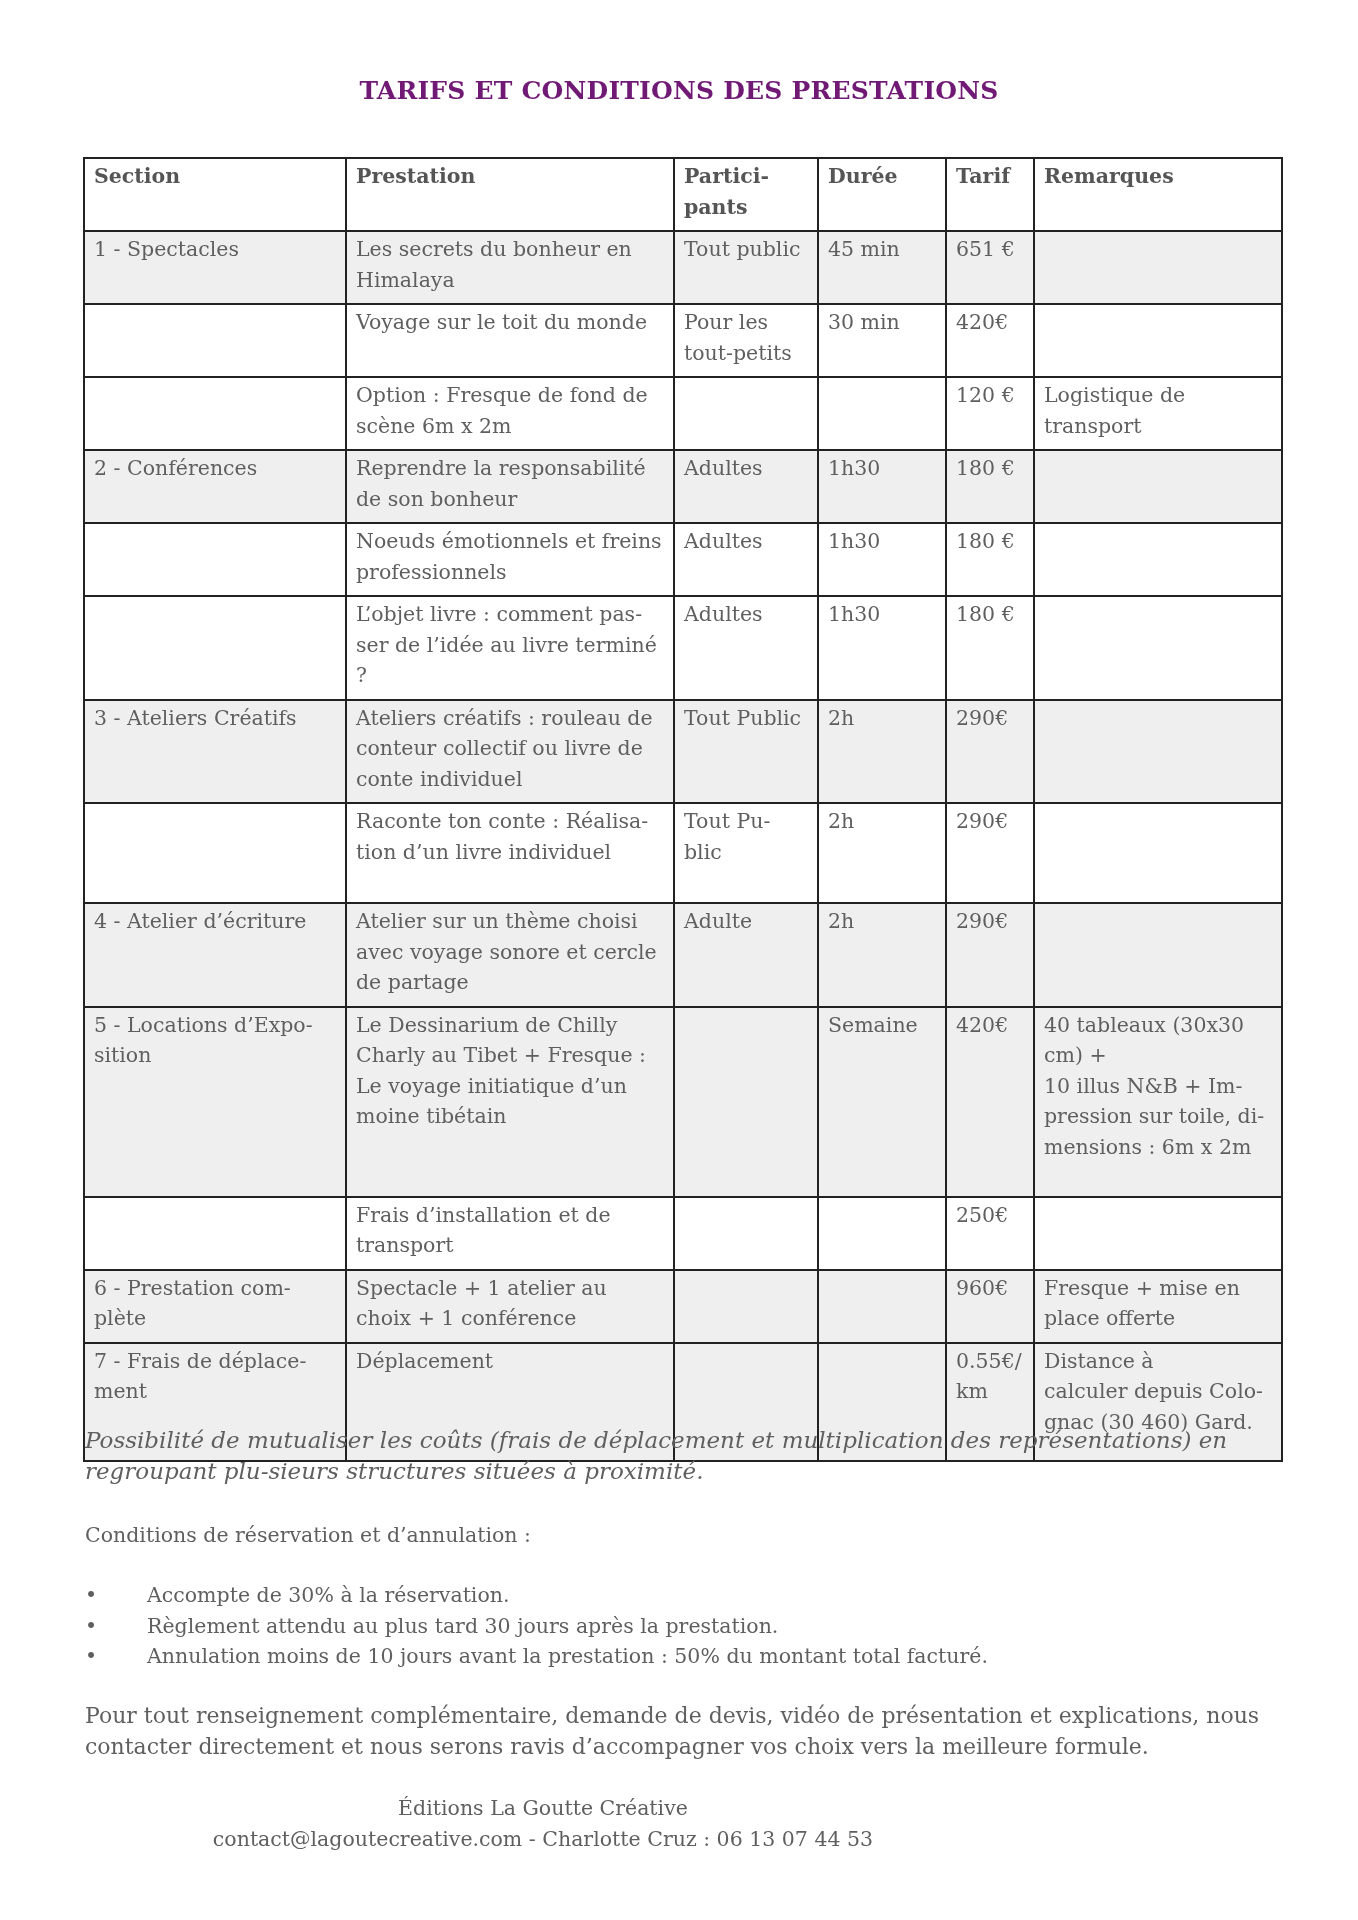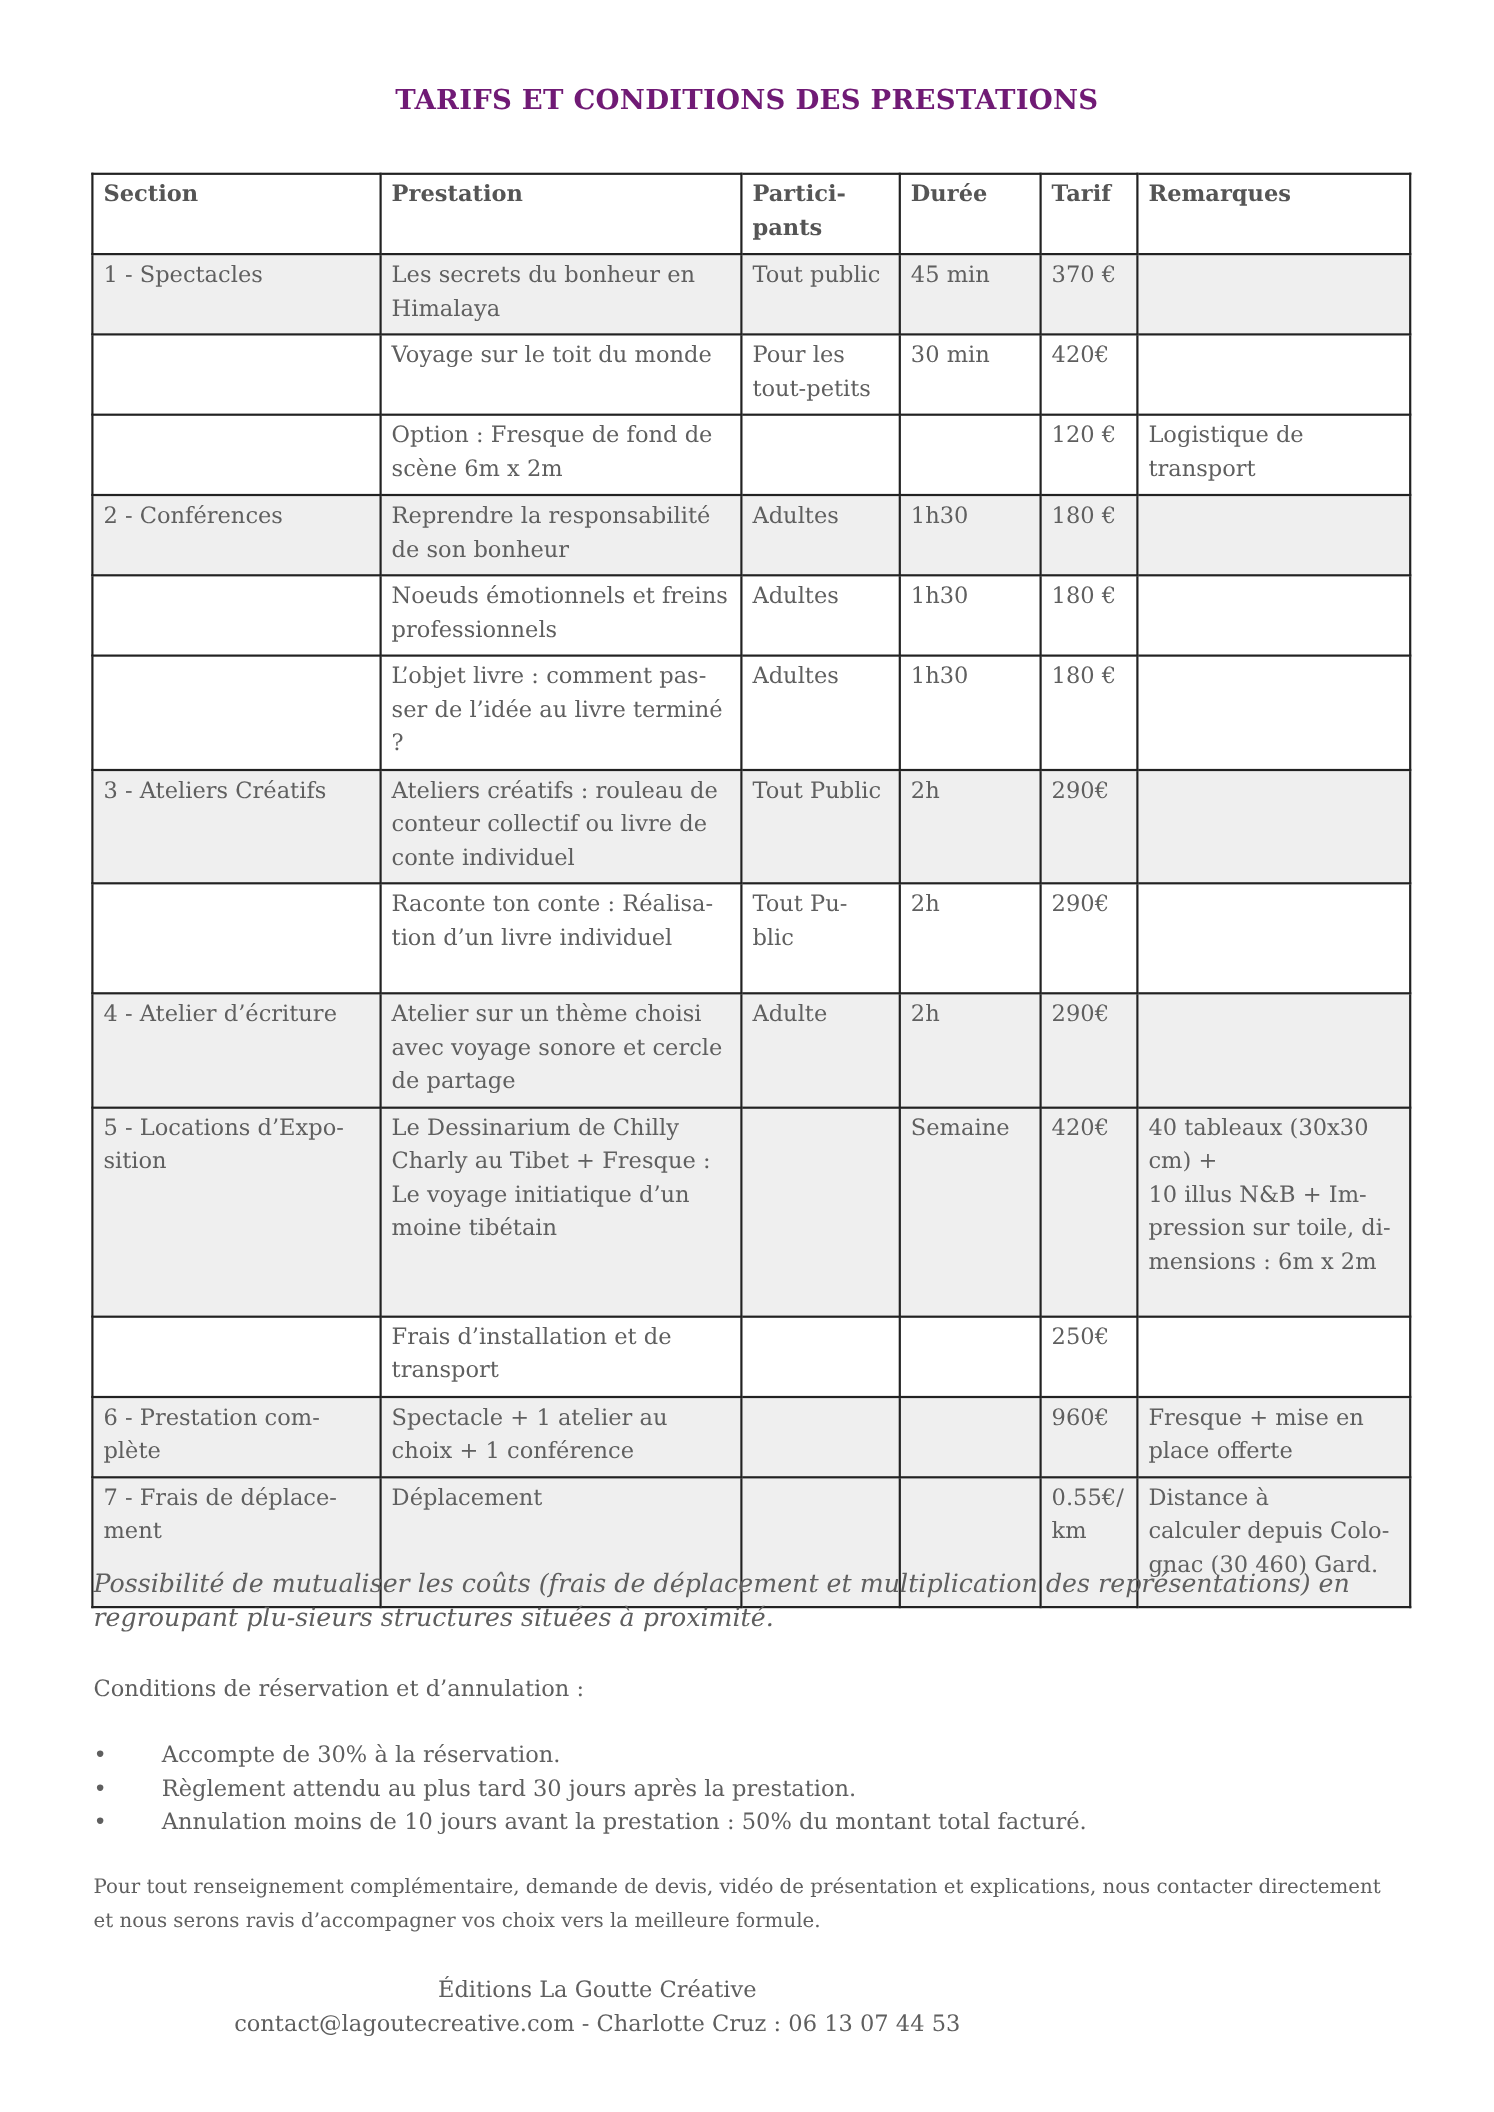--- a/index.html
+++ b/index.html
@@ -39,21 +39,21 @@
   }
   .cond-list {
     position: absolute; left: 85px; top: 1580px; width: 1190px;
     margin: 0; padding: 0; list-style: none;
     font-size: 20.5px; line-height: 30.5px; color: #5f5f5f;
   }
   .cond-list li { position: relative; padding-left: 62px; }
   .cond-list li .bullet { position: absolute; left: 0; top: 0; }
   .contact-text {
     position: absolute; left: 85px; top: 1700px; width: 1190px;
-    font-size: 18px; line-height: 31px; color: #5f5f5f;
+    font-size: 22px; line-height: 31px; color: #5f5f5f;
   }
   .footer {
     position: absolute; left: 0; top: 1793px; width: 1086px;
     text-align: center; font-size: 20.5px; line-height: 31px; color: #5f5f5f;
   }
 </style>
 </head>
 <body>
 
 <div class="title">TARIFS ET CONDITIONS DES PRESTATIONS</div>
@@ -77,21 +77,21 @@
       <th>Tarif</th>
       <th>Remarques</th>
     </tr>
   </thead>
   <tbody id="rows">
       <tr class="shade" style="height: 69px;">
         <td class="pre">1 - Spectacles</td>
         <td class="pre">Les secrets du bonheur en Himalaya</td>
         <td class="pre">Tout public</td>
         <td class="pre">45 min</td>
-        <td class="pre">370 €</td>
+        <td class="pre">651 €</td>
         <td class="pre"></td>
       </tr>
       <tr class="white" style="height: 69px;">
         <td class="pre"></td>
         <td class="pre">Voyage sur le toit du monde</td>
         <td class="pre">Pour les tout-petits</td>
         <td class="pre">30 min</td>
         <td class="pre">420€</td>
         <td class="pre"></td>
       </tr>

